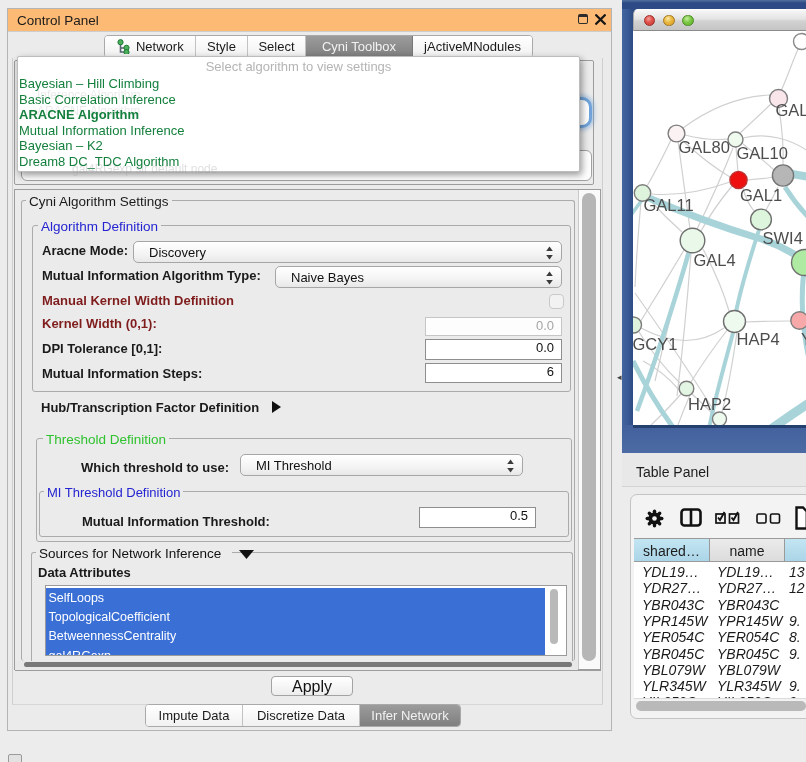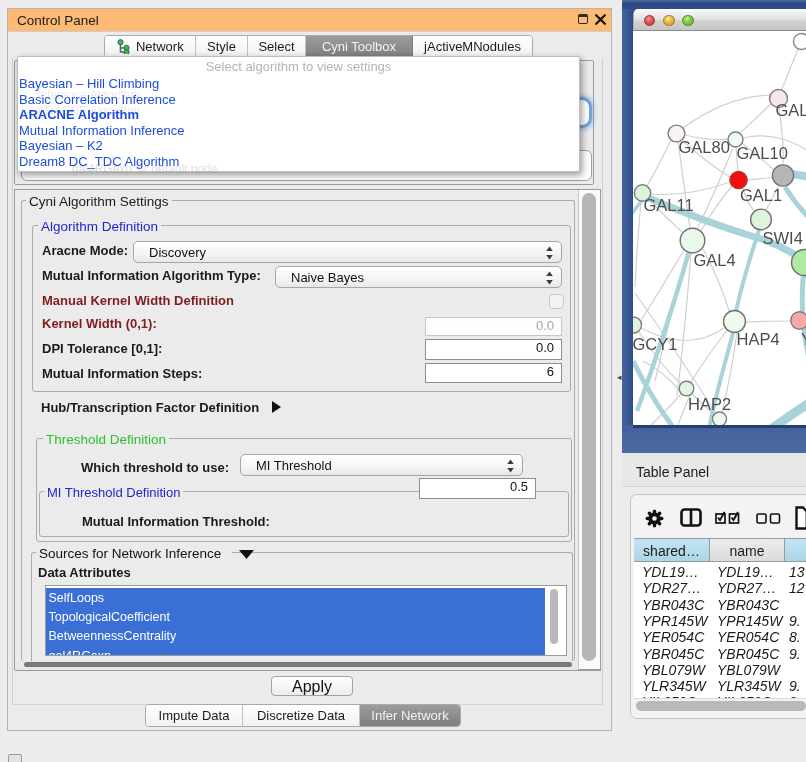--- a/index.html
+++ b/index.html
@@ -72,21 +72,21 @@
 
 #dlist { left:44.5px; top:585px; width:522px; height:71px; background:#fff; border:1px solid #9a9a9a; overflow:hidden; }
 .drow { position:absolute; left:0.8px; width:499px; height:19.2px; background:#3a6fd6; color:#fff; font-size:12.5px; }
 .drow span { position:absolute; left:2.2px; top:2.5px; }
 #dvthumb { left:550px; top:588.5px; width:8px; height:55px; background:#b9b9b9; border-radius:4px; }
 
 #apply { left:271px; top:676px; width:82px; height:20px; background:linear-gradient(180deg,#ffffff,#ededed); border:1px solid #a3a3a3; border-radius:4px; font-size:16px; color:#111; text-align:center; line-height:19px; }
 
 #popup { left:17px; top:56px; width:563px; height:116px; background:#ffffff; border:1px solid #bdbdbd; border-radius:2px; box-shadow:2px 3px 7px rgba(0,0,0,.4); }
 #popup .ph { position:absolute; top:2px; left:0; width:100%; text-align:center; font-size:13px; color:#b4b4b4; }
-.pi { position:absolute; left:1px; font-size:13px; color:#1d4ed8; white-space:nowrap; }
+.pi { position:absolute; left:1px; font-size:13px; color:#15803d; white-space:nowrap; }
 .ghost { position:absolute; font-size:12px; color:rgba(150,150,150,.20); white-space:nowrap; }
 
 #divarrow { left:617px; top:372px; font-size:9px; color:#444; }
 #blicon { left:8px; top:754px; width:14px; height:10px; background:#e2e2e2; border:1px solid #9a9a9a; border-radius:2px 2px 0 0; }
 .hr { position:absolute; background:#9c9c9c; height:1px; }
 </style>
 </head>
 <body>
 <div id="desktop" class="abs"></div>
 <div id="deskstrip" class="abs"></div>
@@ -324,21 +324,21 @@
     <span class="t">MI Threshold</span>
     <span class="arr"><svg width="9" height="16" viewBox="0 0 9 16">
         <path d="M1.2,6 L4.5,1.5 L7.8,6 Z" fill="#3b3b3b"></path>
         <path d="M1.2,10 L4.5,14.5 L7.8,10 Z" fill="#3b3b3b"></path>
       </svg></span>
   </div>
 
 <div class="frame" style="left:39px; top:491px; width:530px; height:46px;"></div>
 <div class="ftitle blue" style="left:44px; top:485px; font-size:13px;">MI Threshold Definition</div>
 <div class="lbl" style="left:47px; top:514px;padding-left:35px;">Mutual Information Threshold:</div>
-<div class="tf" style="left:419px; top:478px; width:117px; height:21px;">0.5</div>
+<div class="tf" style="left:419px; top:507px; width:117px; height:21px;">0.5</div>
 
 <div class="frame" style="left:31px; top:552px; width:542px; height:118px; border-bottom:none;"></div>
 <div class="ftitle" style="left:36px; top:546px; font-size:13.5px; color:#111;">Sources for Network Inference&nbsp;&nbsp;</div>
 <svg class="abs" style="left:238px; top:549px;" width="17" height="11">
     <path d="M1,1 L16,1 L8.5,10 Z" fill="#111"></path>
   </svg>
 <div class="lbl" style="left:38px; top:565px;">Data Attributes</div>
 <div id="dlist" class="abs">
   <div class="drow" style="top:2.4px;">
       <span>SelfLoops</span>

